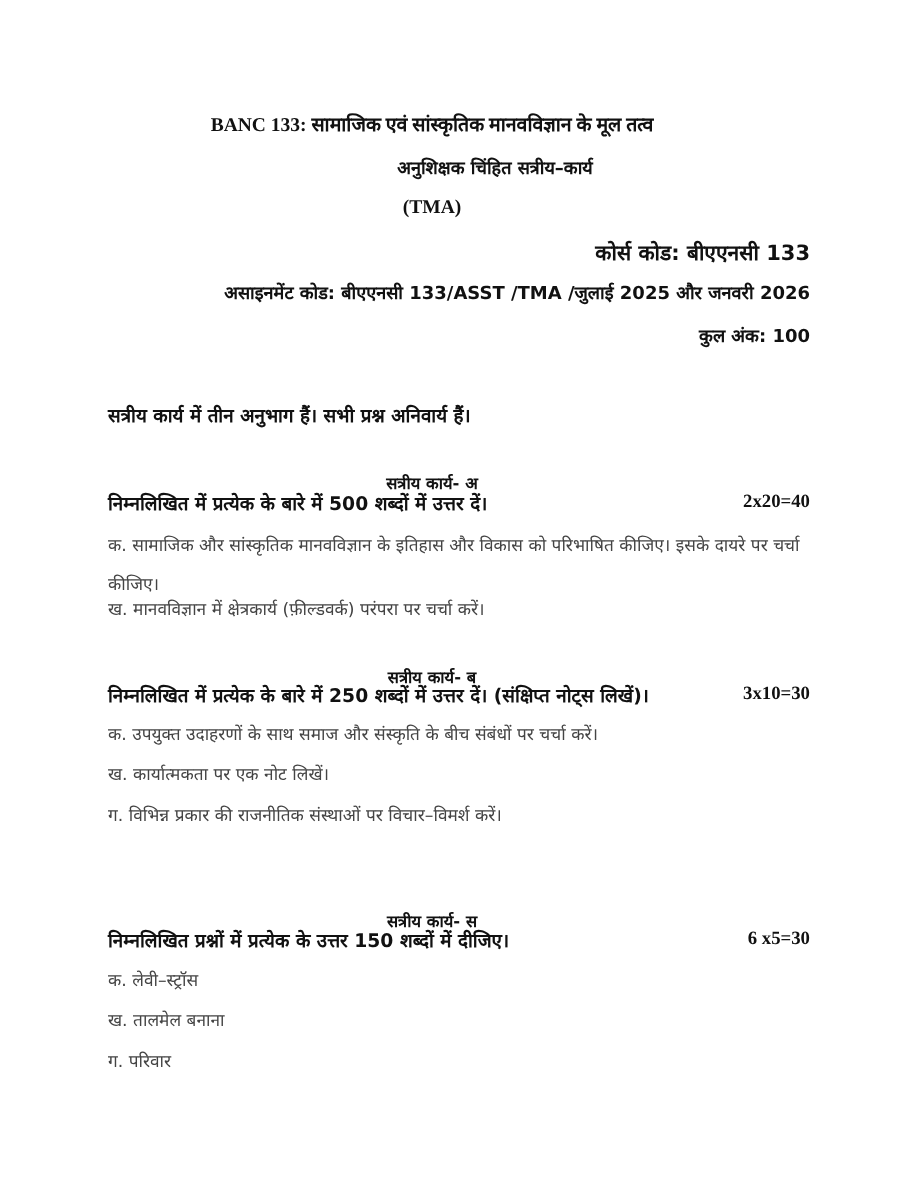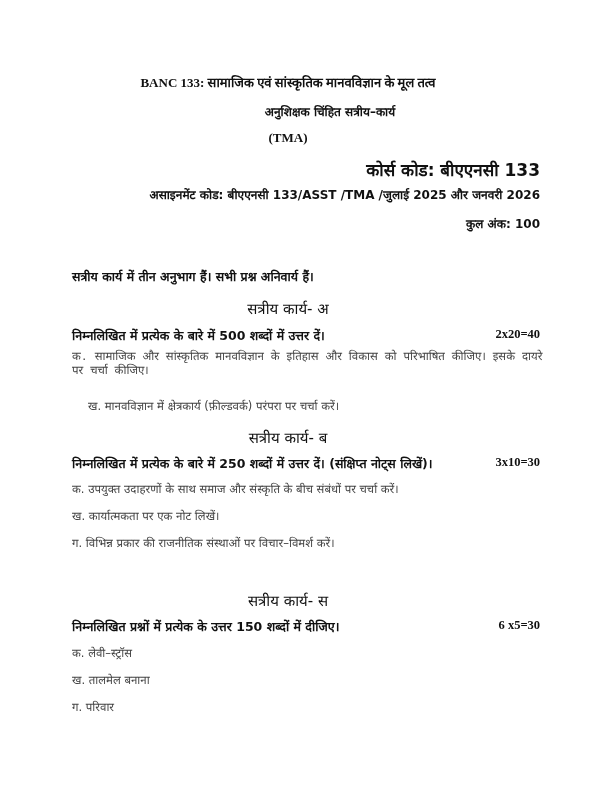--- a/index.html
+++ b/index.html
@@ -3,42 +3,42 @@
   <meta charset="utf-8">
   <style>
     html, body { margin: 0; padding: 0; background: #ffffff; }
     body { width: 612px; height: 792px; position: relative; overflow: hidden; color: #111; font-family: "Liberation Serif", "DejaVu Serif", serif; }
     .abs { position: absolute; white-space: nowrap; }
     .hd { font-weight: bold; font-size: 13px; }
     .center { left: 0; width: 576px; text-align: center; }
     .right { right: 72px; text-align: right; }
     .bold { font-weight: bold; font-size: 12.5px; font-family: "DejaVu Sans", "Liberation Sans", sans-serif; }
     .body { font-size: 11.5px; color: #444; font-family: "DejaVu Sans", "Liberation Sans", sans-serif; }
-    .sec { font-weight: normal; font-size: 15px; font-family: "DejaVu Sans", "Liberation Sans", sans-serif; }
+    .sec { font-weight: bold; font-size: 11px; font-family: "DejaVu Sans", "Liberation Sans", sans-serif; margin-top: 16px; }
     .marks { font-weight: bold; font-size: 12.5px; font-family: "Liberation Serif", serif; }
-    .wrap { white-space: normal; width: 480px; line-height: 14px; font-family: Liberation Mono, monospace; }
+    .wrap { white-space: normal; width: 480px; line-height: 26px; }
   </style>
 </head>
 <body>
 
 <div class="abs hd center" style="top:73px;">BANC 133: सामाजिक एवं सांस्कृतिक मानवविज्ञान के मूल तत्व</div>
 <div class="abs hd center" style="top:103px; font-family:'DejaVu Sans',sans-serif; font-size:12px;padding-left:42px;">अनुशिक्षक चिंहित सत्रीय–कार्य</div>
 <div class="abs hd center" style="top:130px;">(TMA)</div>
 
-<div class="abs bold right" style="top:158px; font-size:17px;">कोर्स कोड: बीएएनसी 133</div>
+<div class="abs bold right" style="top:158px; font-size:14px;">कोर्स कोड: बीएएनसी 133</div>
 <div class="abs bold right" style="top:186px; font-size:12px;text-align:center;">असाइनमेंट कोड: बीएएनसी 133/ASST /TMA /जुलाई 2025 और जनवरी 2026</div>
 <div class="abs bold right" style="top:215px; font-size:12px;">कुल अंक: 100</div>
 
 <div class="abs bold" style="left:72px; top:268px;">सत्रीय कार्य में तीन अनुभाग हैं। सभी प्रश्न अनिवार्य हैं।</div>
 
 <div class="abs sec center" style="top:298px;">सत्रीय कार्य- अ</div>
 <div class="abs bold" style="left:72px; top:327px;">निम्नलिखित में प्रत्येक के बारे में 500 शब्दों में उत्तर दें।</div>
 <div class="abs marks right" style="top:327px;">2x20=40</div>
 <div class="abs body wrap" style="left:72px; top:350px;">क. सामाजिक और सांस्कृतिक मानवविज्ञान के इतिहास और विकास को परिभाषित कीजिए। इसके दायरे पर चर्चा कीजिए।</div>
-<div class="abs body" style="left:88px; top:398px;">ख. मानवविज्ञान में क्षेत्रकार्य (फ़ील्डवर्क) परंपरा पर चर्चा करें।</div>
+<div class="abs body" style="left:72px; top:398px;">ख. मानवविज्ञान में क्षेत्रकार्य (फ़ील्डवर्क) परंपरा पर चर्चा करें।</div>
 
 <div class="abs sec center" style="top:427px;">सत्रीय कार्य- ब</div>
 <div class="abs bold" style="left:72px; top:455px;">निम्नलिखित में प्रत्येक के बारे में 250 शब्दों में उत्तर दें। (संक्षिप्त नोट्स लिखें)।</div>
 <div class="abs marks right" style="top:455px;">3x10=30</div>
 <div class="abs body" style="left:72px; top:481px;">क. उपयुक्त उदाहरणों के साथ समाज और संस्कृति के बीच संबंधों पर चर्चा करें।</div>
 <div class="abs body" style="left:72px; top:508px;">ख. कार्यात्मकता पर एक नोट लिखें।</div>
 <div class="abs body" style="left:72px; top:535px;">ग. विभिन्न प्रकार की राजनीतिक संस्थाओं पर विचार–विमर्श करें।</div>
 
 <div class="abs sec center" style="top:590px;">सत्रीय कार्य- स</div>
 <div class="abs bold" style="left:72px; top:618px;">निम्नलिखित प्रश्नों में प्रत्येक के उत्तर 150 शब्दों में दीजिए।</div>

